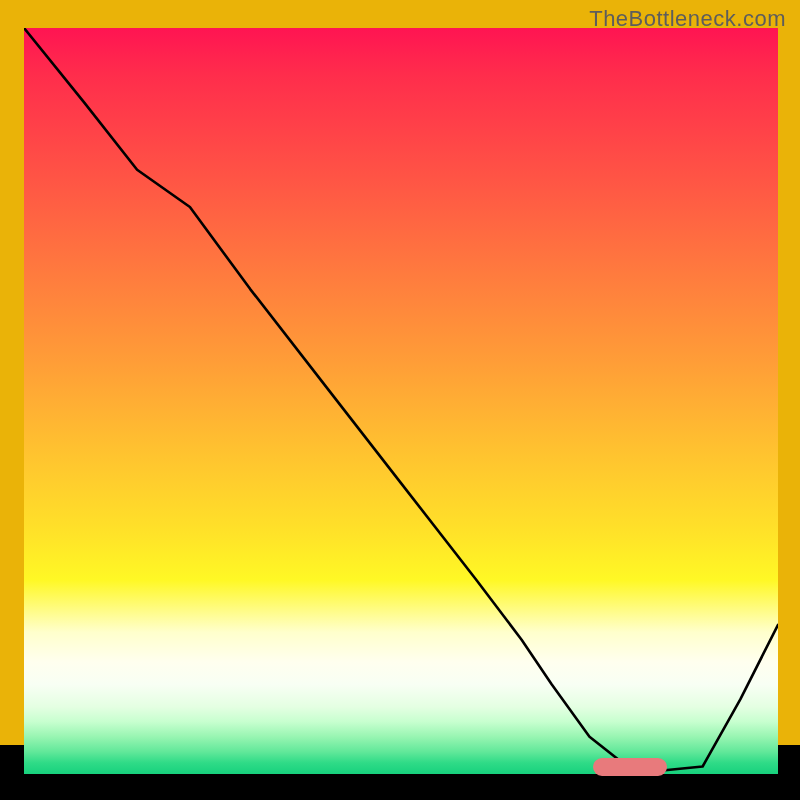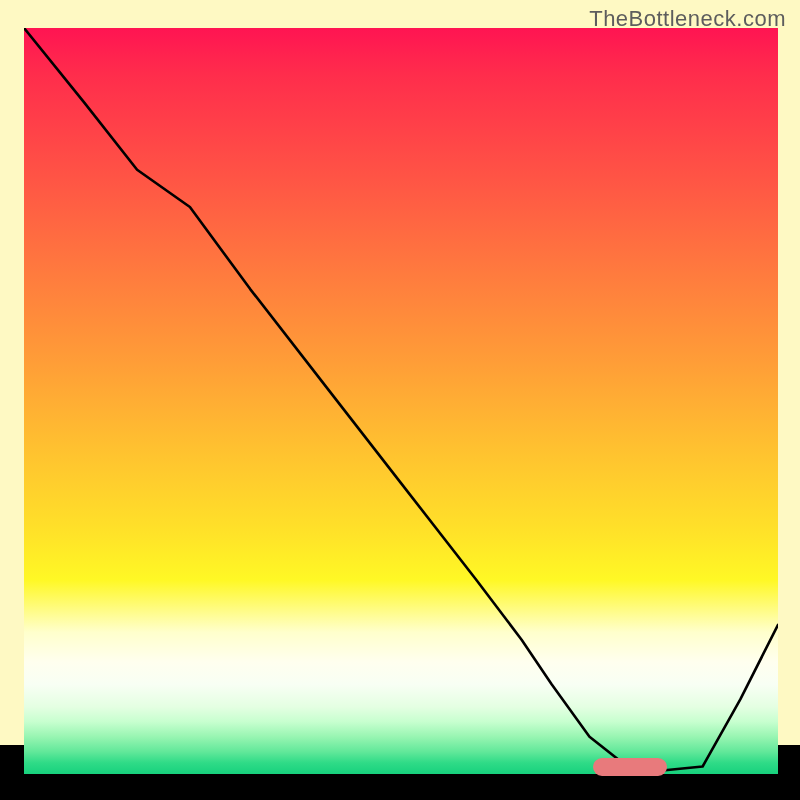--- a/index.html
+++ b/index.html
@@ -8,21 +8,21 @@
     width: 800px;
     height: 800px;
     background: #000;
     font-family: Arial, Helvetica, sans-serif;
     overflow: hidden;
   }
   .container {
     position: relative;
     width: 800px;
     height: 745px;
-    background: #fef9c3;
+    background: #eab308;
   }
   .watermark {
     position: absolute;
     top: 6px;
     right: 14px;
     color: #5d5d5d;
     font-size: 22px;
     font-weight: 500;
     letter-spacing: 0.5px;
     z-index: 10;

